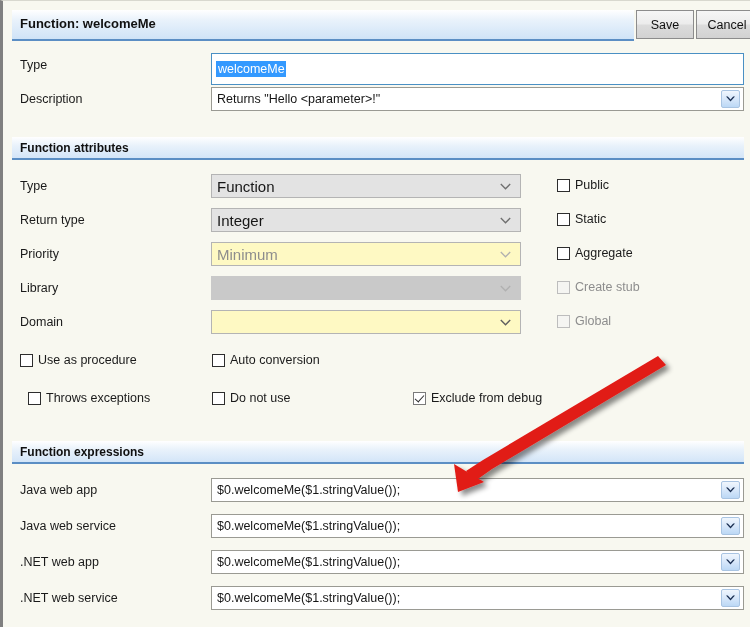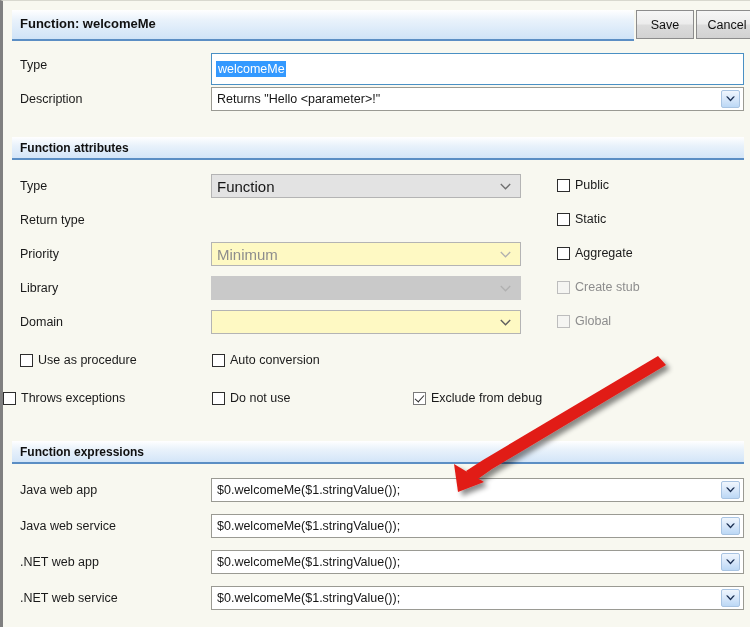--- a/index.html
+++ b/index.html
@@ -273,20 +273,28 @@
       </span>
     </div>
     <div class="cbx" style="left:545px; top:4px;">
       <span class="box"></span>
       <span class="lbl">Public</span>
     </div>
   </div>
 
   <div class="row" style="top:207px;">
     <div class="row-label">Return type</div>
+    <div class="combo-gray">
+      <span class="cg-val">Integer</span>
+      <span class="cg-arrow">
+        <svg width="11" height="7" viewBox="0 0 11 7">
+            <path d="M0.8 1 L5.5 5.8 L10.2 1" stroke="#6f6f6f" stroke-width="1.3" fill="none"></path>
+          </svg>
+      </span>
+    </div>
     <div class="cbx" style="left:545px; top:4px;">
       <span class="box"></span>
       <span class="lbl">Static</span>
     </div>
   </div>
 
   <div class="row" style="top:241px;">
     <div class="row-label">Priority</div>
     <div class="combo-gray greytext dim">
       <span class="cg-val">Minimum</span>
@@ -336,21 +344,21 @@
 
   <div class="cbx" style="left:17px; top:352px;">
     <span class="box"></span>
     <span class="lbl">Use as procedure</span>
   </div>
   <div class="cbx" style="left:209px; top:352px;">
     <span class="box"></span>
     <span class="lbl">Auto conversion</span>
   </div>
 
-  <div class="cbx" style="left:0; top:390px;text-align:right;">
+  <div class="cbx" style="left:25px; top:390px;text-align:right;">
     <span class="box"></span>
     <span class="lbl">Throws exceptions</span>
   </div>
   <div class="cbx" style="left:209px; top:390px;">
     <span class="box"></span>
     <span class="lbl">Do not use</span>
   </div>
   <div class="cbx checked" style="left:410px; top:390px;">
     <span class="box"></span>
     <span class="lbl">Exclude from debug</span>

